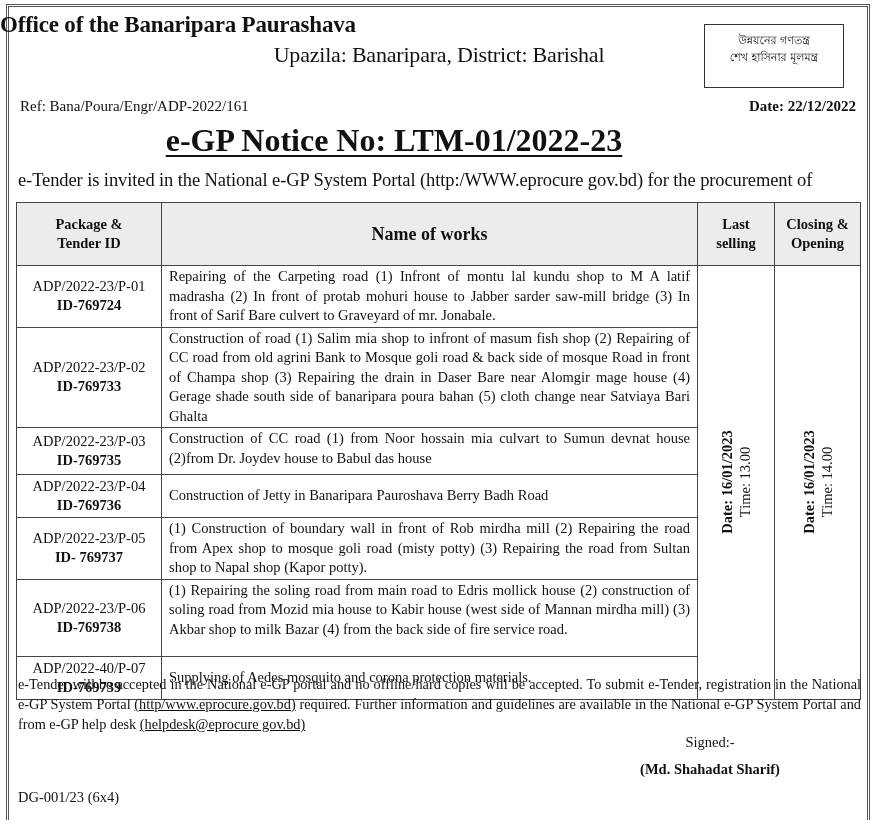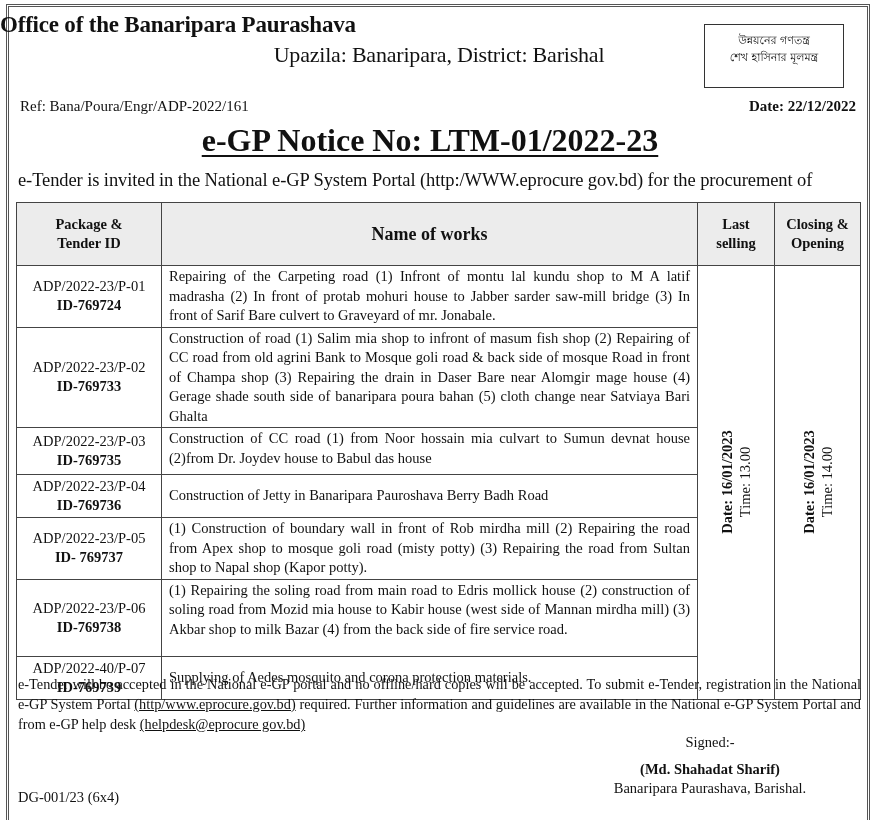--- a/index.html
+++ b/index.html
@@ -12,21 +12,21 @@
                     font-size: 23px; font-weight: bold; letter-spacing: -0.2px; }
     .office-sub { position: absolute; left: 0; width: 878px; top: 42px; text-align: center;
                   font-size: 22px; letter-spacing: -0.2px; }
     .slogan-box { position: absolute; left: 704px; top: 24px; width: 140px; height: 64px;
                   border: 1.5px solid #333; box-sizing: border-box; font-size: 11px;
                   text-align: center; line-height: 17px; padding-top: 7px;
                   font-family: "DejaVu Sans", sans-serif; }
     .ref { position: absolute; left: 20px; top: 98px; font-size: 15px; font-weight: normal; }
     .date { position: absolute; right: 22px; top: 98px; font-size: 15px; font-weight: bold; }
     .notice { position: absolute; left: 0; width: 788px; top: 122px; text-align: center;
-              font-size: 32px; font-weight: bold; padding-left: 36px; }
+              font-size: 32px; font-weight: bold; }
     .notice span { text-decoration: underline; text-decoration-thickness: 2px; text-underline-offset: 4px; }
     .intro { position: absolute; left: 18px; top: 170px; font-size: 18.5px; white-space: nowrap; letter-spacing: -0.1px; }
     table.works { position: absolute; left: 16px; top: 202px; width: 845px; border-collapse: collapse;
                   font-size: 14.5px; }
     table.works th, table.works td { border: 1.3px solid #444; }
     table.works th { background: #ececec; font-weight: bold; line-height: 19px; padding: 12px 4px; }
     th.c-name { font-size: 18px; }
     td.pkg { width: 140px; text-align: center; line-height: 19px; padding: 2px 2px; vertical-align: middle; }
     td.pkg .tid { font-weight: bold; }
     td.work { text-align: justify; line-height: 19.5px; padding: 1px 7px; vertical-align: top; }
@@ -144,16 +144,15 @@
       <td class="work center">Supplying of Aedes mosquito and corona protection materials.</td>
     </tr>
   </tbody>
 </table>
 
 <div class="footer-text"><span>e-Tender will be accepted in the National e-GP portal and no offline/hard copies will be accepted. To submit e-Tender, registration in the National e-GP System Portal </span><span class="u">(http/www.eprocure.gov.bd)</span><span> required. Further information and guidelines are available in the National e-GP System Portal and from e-GP help desk </span><span class="u">(helpdesk@eprocure gov.bd)</span></div>
 
 <div class="sign">
   <div>Signed:-</div>
   <div class="nm">(Md. Shahadat Sharif)</div>
-  <div>Banaripara Paurashava, Barishal.</div>
 </div>
 
 <div class="dg">DG-001/23 (6x4)</div>
 
 </body></html>

